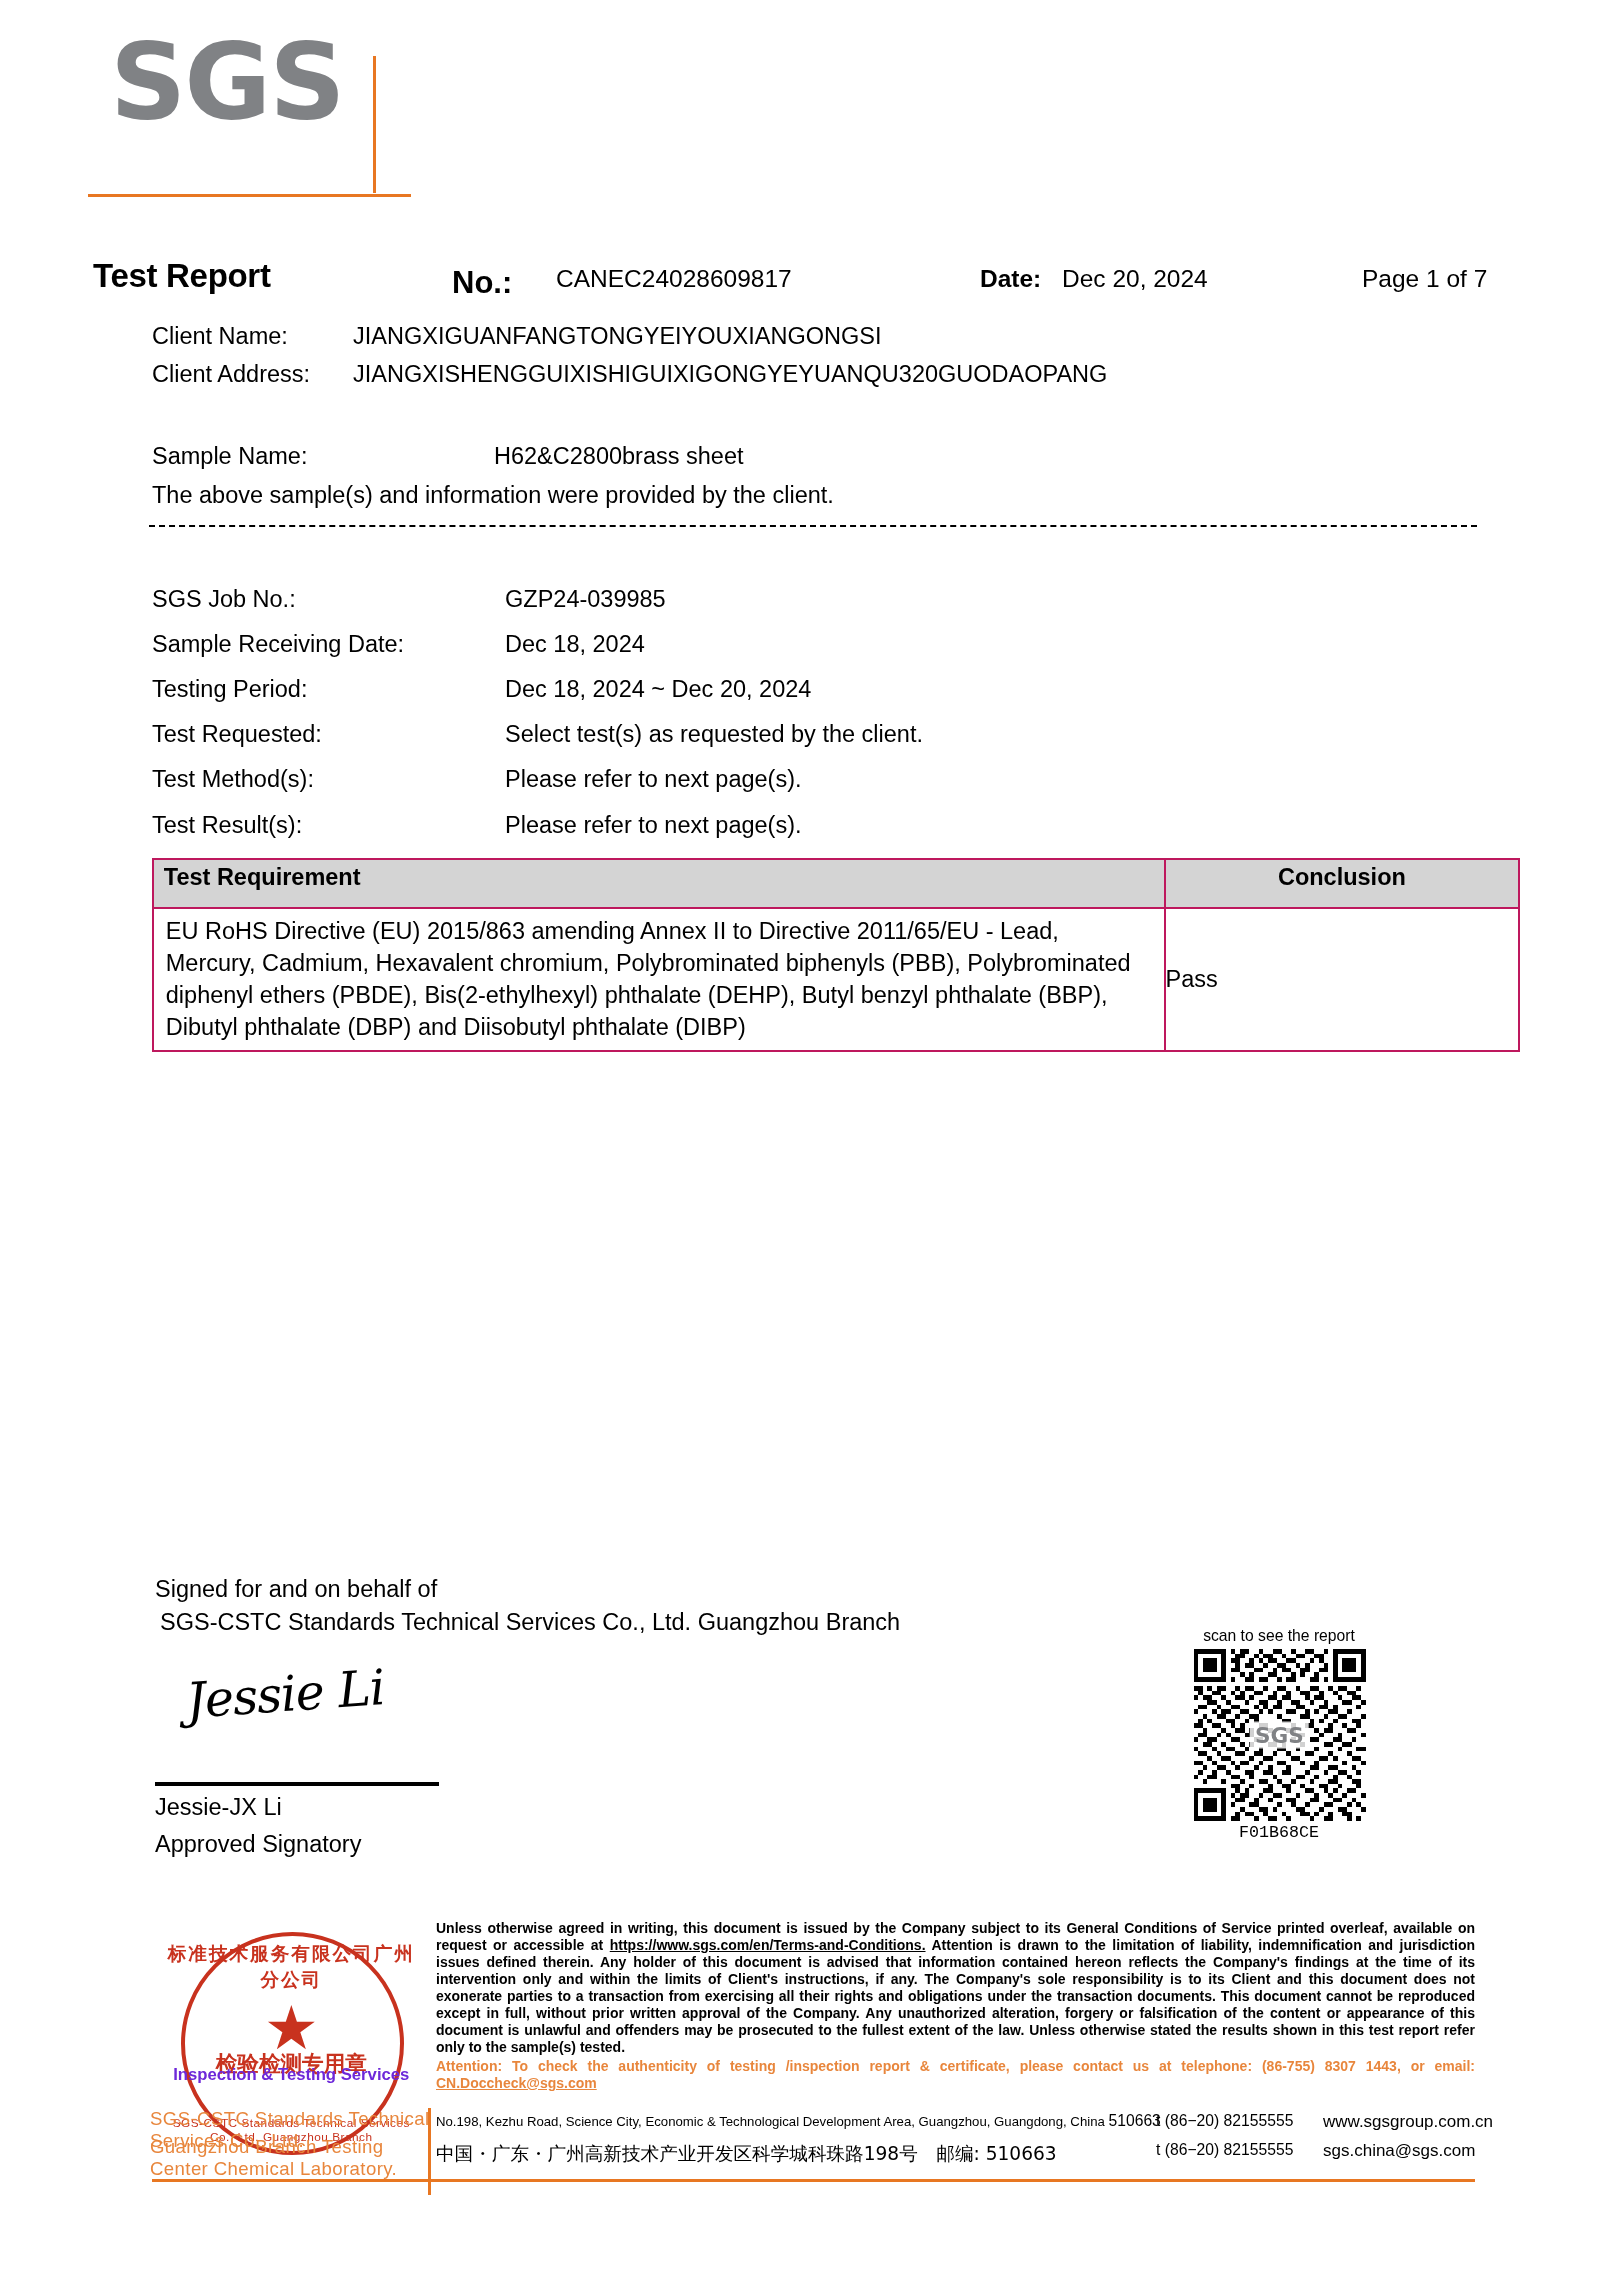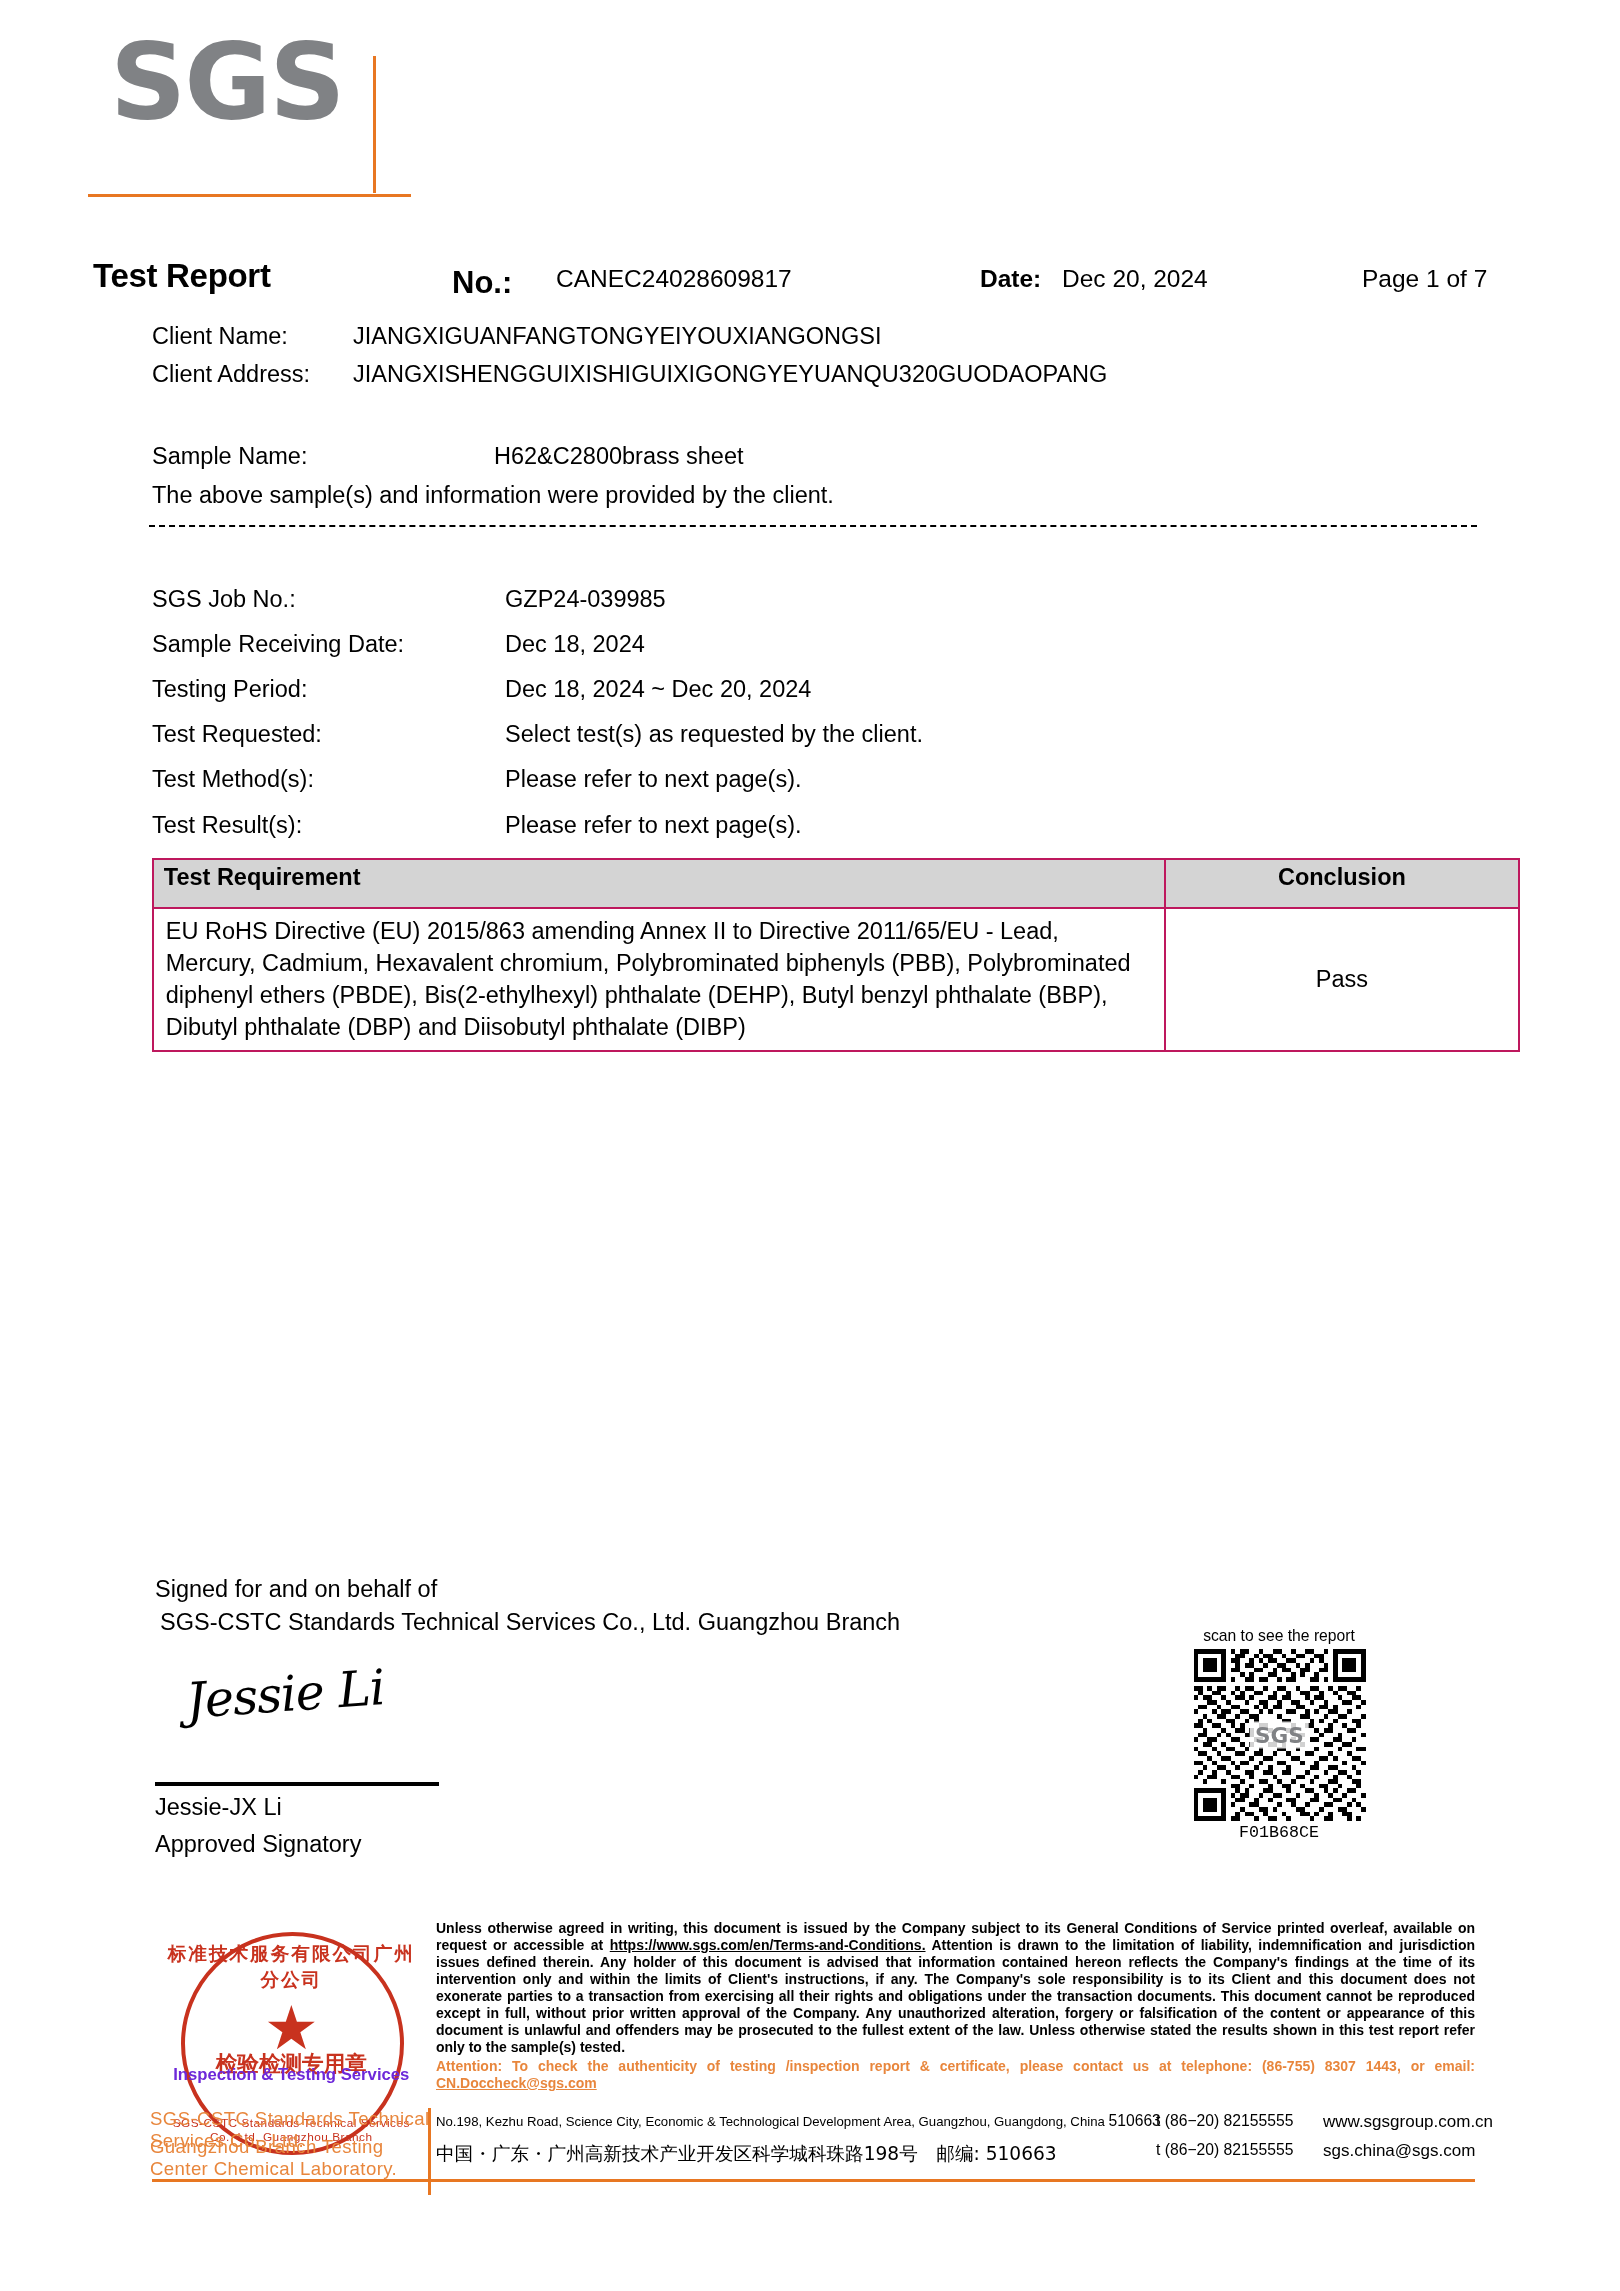--- a/index.html
+++ b/index.html
@@ -88,21 +88,21 @@
   }
   .req-table thead th.h-left{text-align:left;width:990px;}
   .req-table thead th.h-right{text-align:center;width:333px;}
   .req-table td.req-cell{
     font-size:23.5px;
     line-height:32px;
     padding:5.9px 11.8px 7.8px 11.8px;
   }
   .req-table td.concl-cell{
     font-size:23.5px;
-    text-align:center;
+    text-align:left;
     vertical-align:middle;
   }
 
   
   .signed-line1{position:absolute;left:155px;top:1576px;font-size:23.5px;}
   .signed-line2{position:absolute;left:160px;top:1609px;font-size:23.5px;}
   .sig-script{
     position:absolute;left:186px;top:1666px;
     font-family:"DejaVu Serif", serif;
     font-style:italic;

